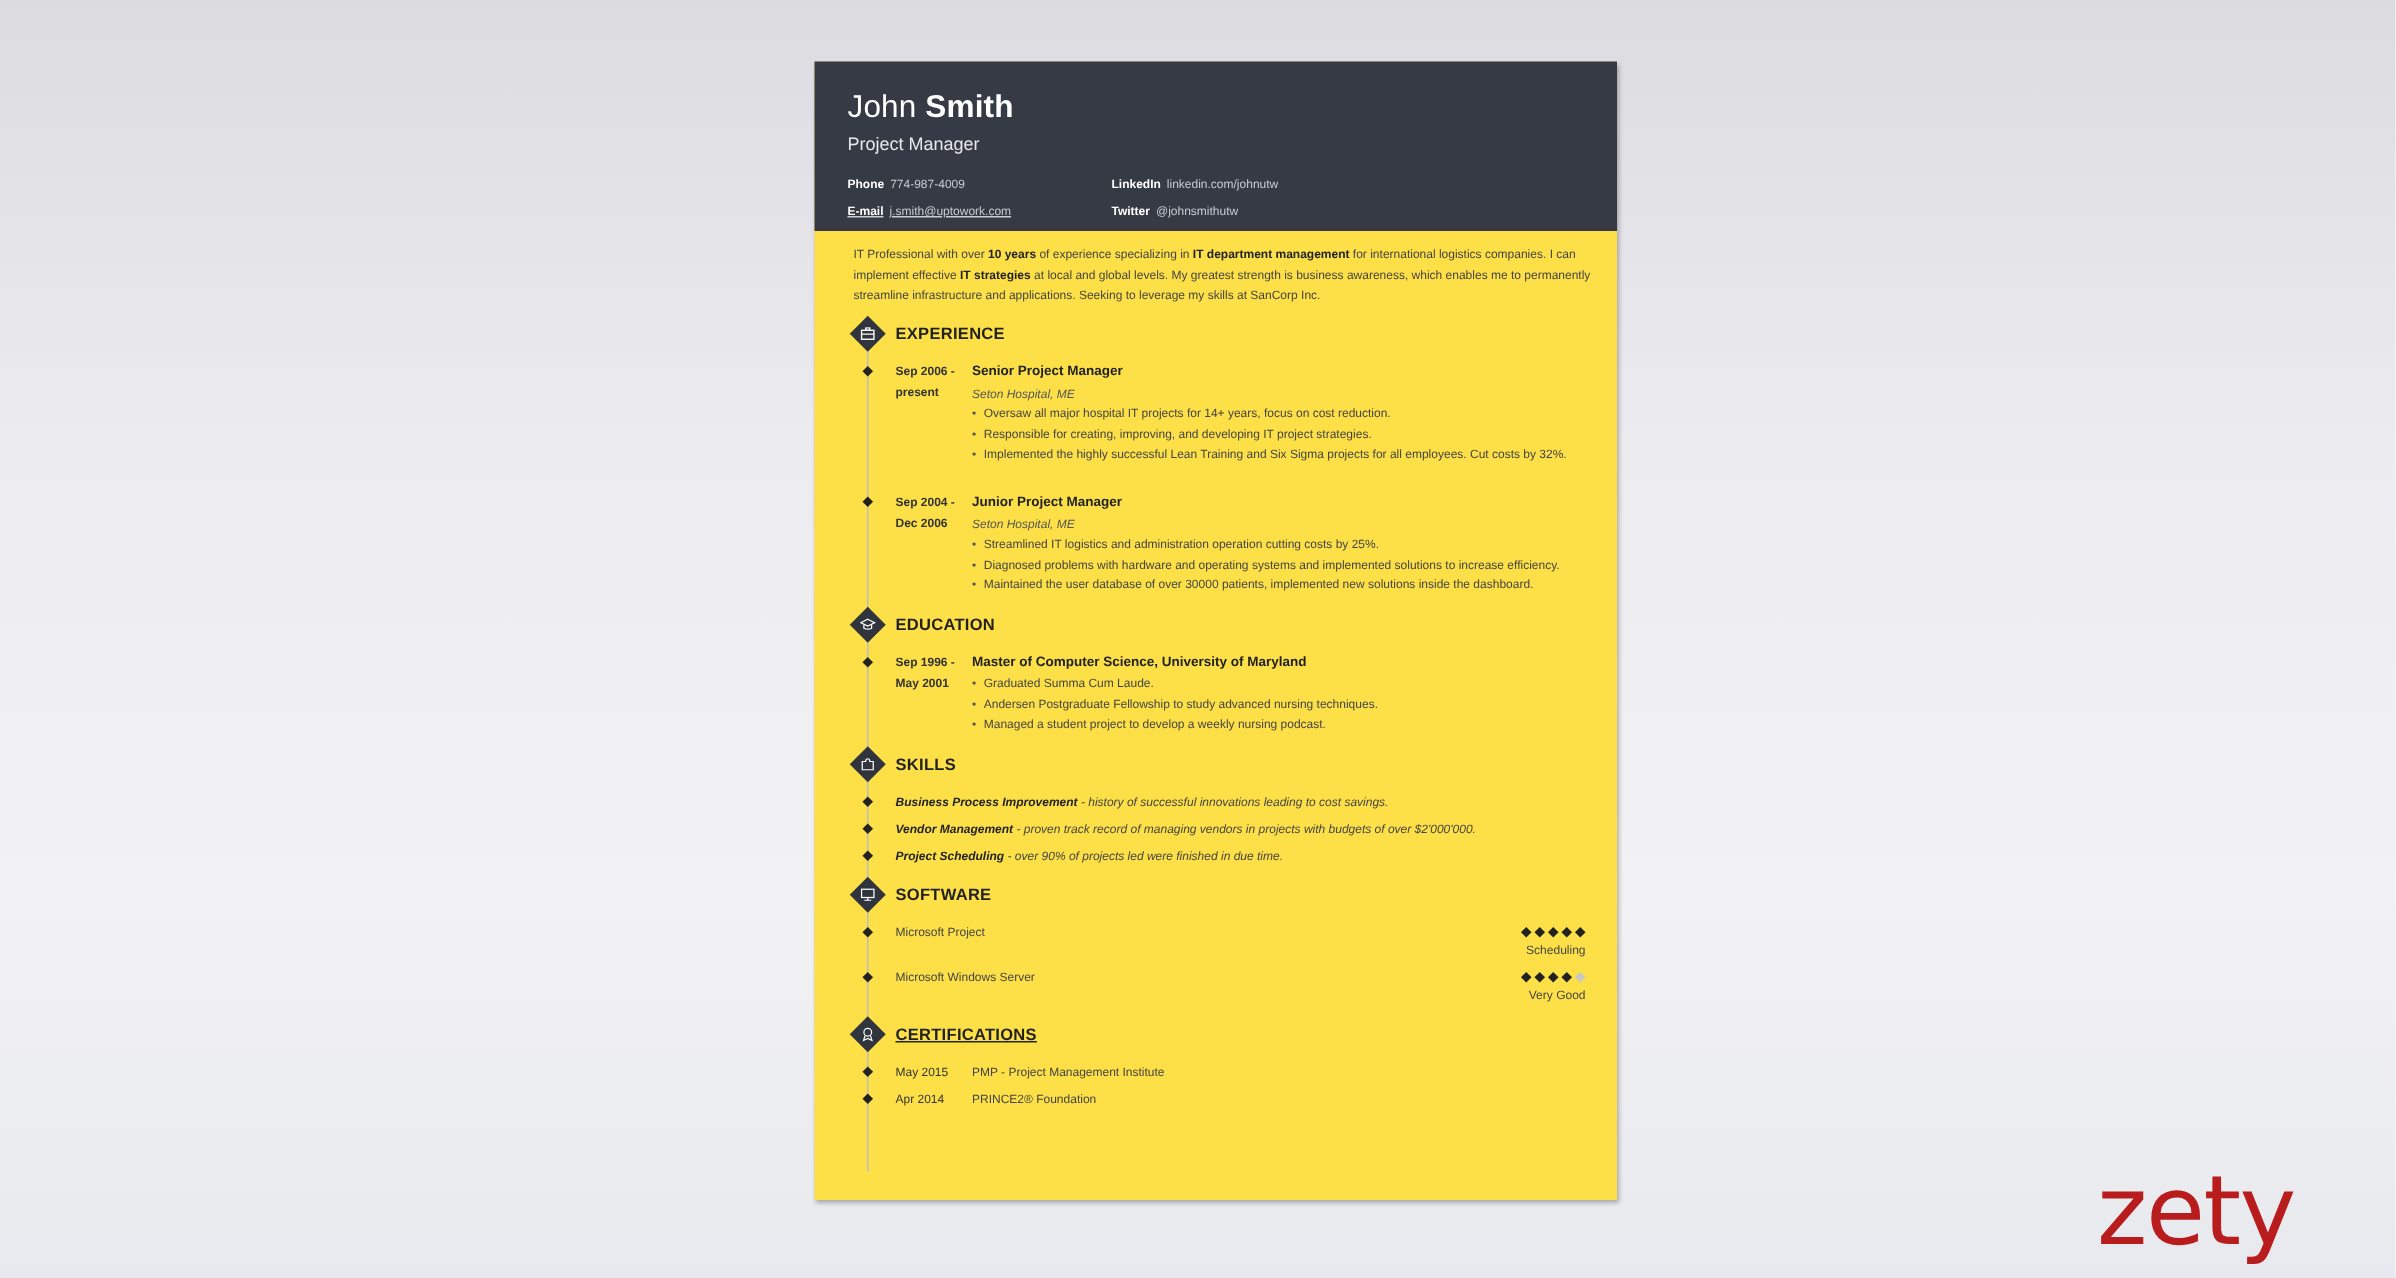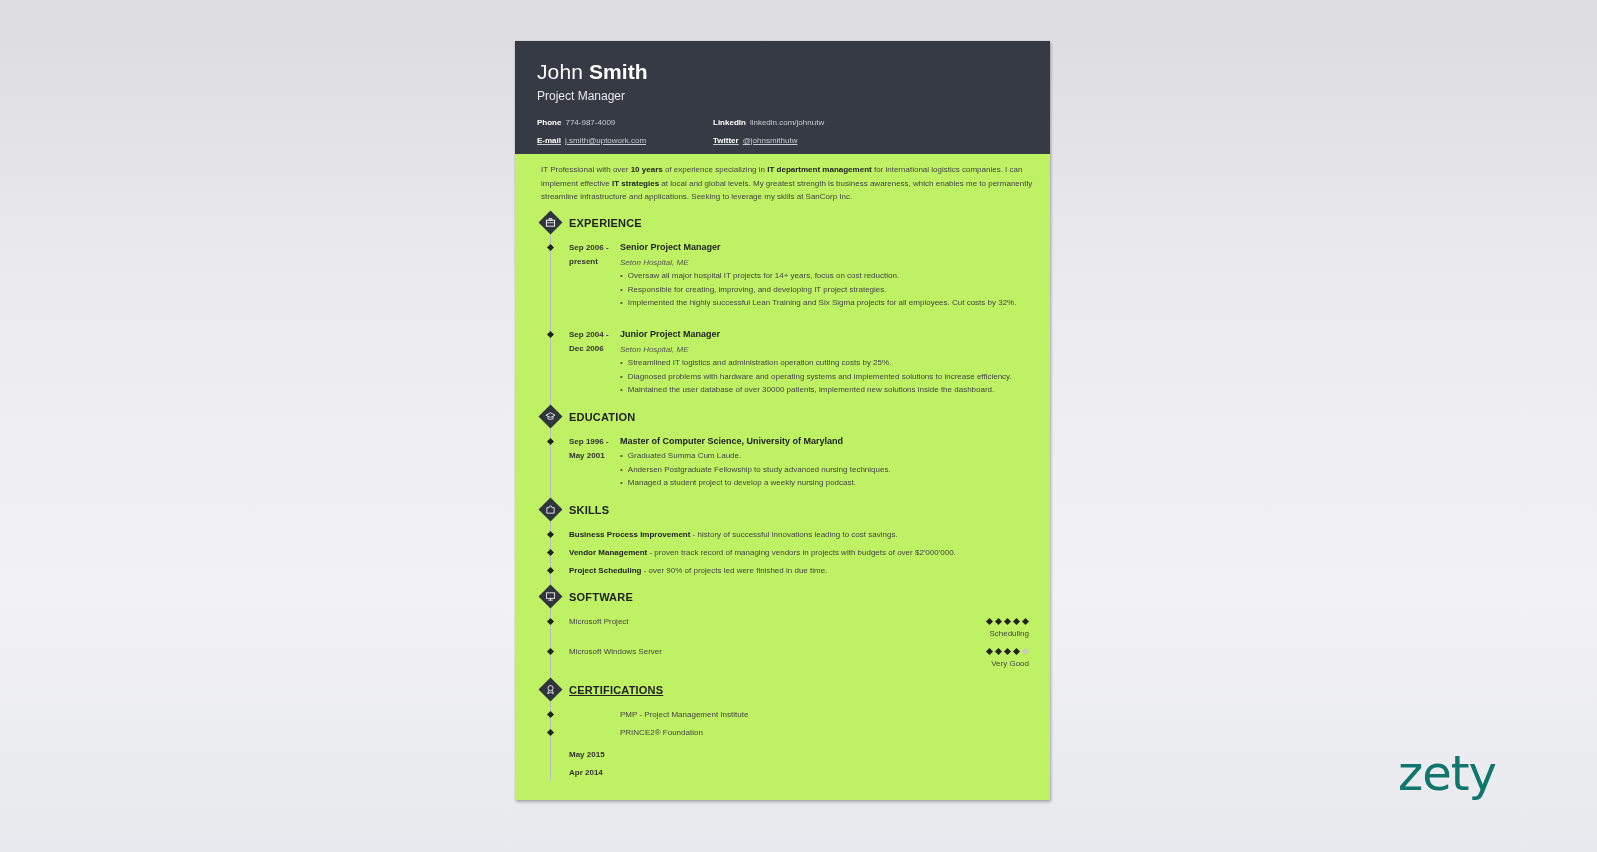--- a/index.html
+++ b/index.html
@@ -3,22 +3,22 @@
 <meta charset="utf-8">
 <style>
   html, body { margin:0; padding:0; }
   body {
     width:1597px; height:852px; overflow:hidden;
     background: linear-gradient(180deg, #dcdbe0 0%, #ecebef 35%, #f2f2f4 70%, #e8e9ee 100%);
     font-family: "Liberation Sans", sans-serif;
     position:relative;
   }
   .page {
-    position:absolute; left:515px; top:41px; width:535px; height:759px;
-    background:#bef264;
+    position:absolute; left:543px; top:41px; width:535px; height:759px;
+    background:#fde047;
     box-shadow: 1px 2px 3px rgba(0,0,0,0.28), 0 0 1px rgba(0,0,0,0.2);
   }
   .header {
     position:absolute; left:0; top:0; width:535px; height:113px;
     background:#353a45; color:#fff;
   }
   .name { position:absolute; left:22px; top:19px; font-size:21px; color:#fff; letter-spacing:0.1px; }
   .name b { font-weight:bold; }
   .title { position:absolute; left:22px; top:48px; font-size:12px; color:#e8e9ec; }
   .contact { position:absolute; font-size:8px; color:#c9ccd2; white-space:nowrap; }
@@ -39,31 +39,31 @@
   }
   .dot {
     position:absolute; left:33px; width:5px; height:5px; background:#222; transform:rotate(45deg);
   }
   .date { position:absolute; left:54px; font-size:8px; font-weight:bold; color:#333; line-height:14px; width:55px; }
   .job { position:absolute; left:105px; font-size:9px; font-weight:bold; color:#222; }
   .org { position:absolute; left:105px; font-size:8px; font-style:italic; color:#555; }
   .bullets { position:absolute; left:105px; margin:0; padding:0; list-style:none; }
   .bullets li { font-size:8px; color:#444; line-height:13.7px; white-space:nowrap; }
   .bullets li::before { content:"\2022"; margin-right:5px; color:#555; }
-  .skill { position:absolute; left:54px; font-size:8px; color:#444; white-space:nowrap; }
+  .skill { position:absolute; left:54px; font-size:8px; color:#444; white-space:nowrap;font-style:italic; }
   .skill b { color:#222; }
   .sw-name { position:absolute; left:54px; font-size:8px; color:#444; }
   .rating { position:absolute; right:21px; display:flex; gap:2px; }
   .rating span { display:block; width:5px; height:5px; transform:rotate(45deg); background:#222; margin:1px; }
   .rating span.off { background:#c8c8c8; }
   .rating-lbl { position:absolute; right:21px; font-size:8px; color:#444; text-align:right; }
-  .cert-date { position:absolute; left:54px; font-size:8px; font-weight:bold; color:#333;margin-top:40px; }
+  .cert-date { position:absolute; left:54px; font-size:8px; font-weight:normal; color:#333; }
   .cert-name { position:absolute; left:105px; font-size:8px; color:#444; }
   .logo {
-    position:absolute; left:1398px; top:745px; font-size:48px; color:#0f766e;
+    position:absolute; left:1398px; top:771px; font-size:64px; color:#b91c1c;
     font-family:"DejaVu Sans", sans-serif; font-weight:normal; letter-spacing:-1px;
   }
 </style>
 </head>
 <body>
 
 <div class="page">
 
   <div class="header">
     <div class="name">
@@ -74,21 +74,21 @@
 
     <div class="contact" style="left:22px;top:77px;">
       <span class="lbl">Phone</span><span>774-987-4009</span>
     </div>
     <div class="contact" style="left:22px;top:95px;text-decoration:underline;">
       <span class="lbl">E-mail</span><span>j.smith@uptowork.com</span>
     </div>
     <div class="contact" style="left:198px;top:77px;">
       <span class="lbl">LinkedIn</span><span>linkedin.com/johnutw</span>
     </div>
-    <div class="contact" style="left:198px;top:95px;text-decoration:underline;">
+    <div class="contact" style="left:198px;top:95px;">
       <span class="lbl">Twitter</span><span>@johnsmithutw</span>
     </div>
   </div>
 
   <div class="summary">
     <span>IT Professional with over </span><b>10 years</b><span> of experience specializing in </span><b>IT department management</b><span> for international logistics companies. I can implement effective </span><b>IT strategies</b><span> at local and global levels. My greatest strength is business awareness, which enables me to permanently streamline infrastructure and applications. Seeking to leverage my skills at SanCorp Inc.</span>
   </div>
 
   <div class="timeline-line" style="top:185px;height:555px;"></div>
 

